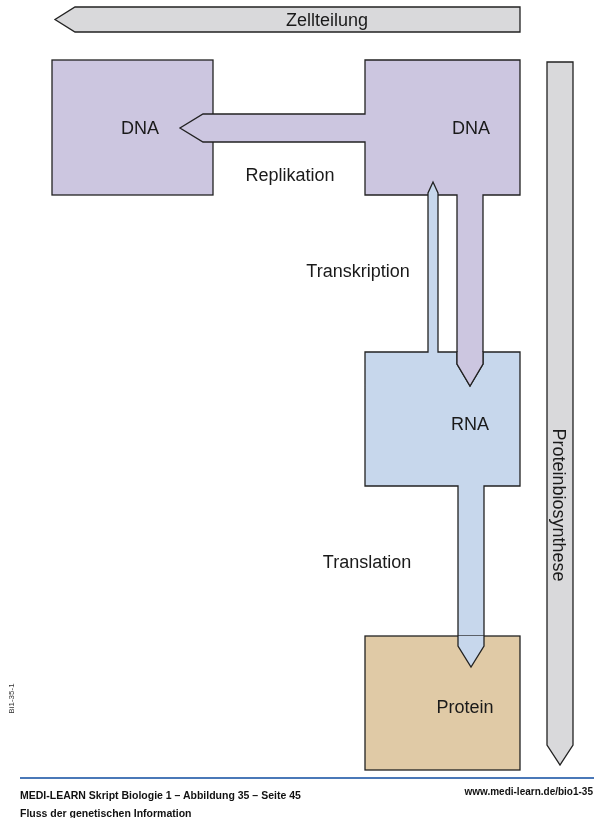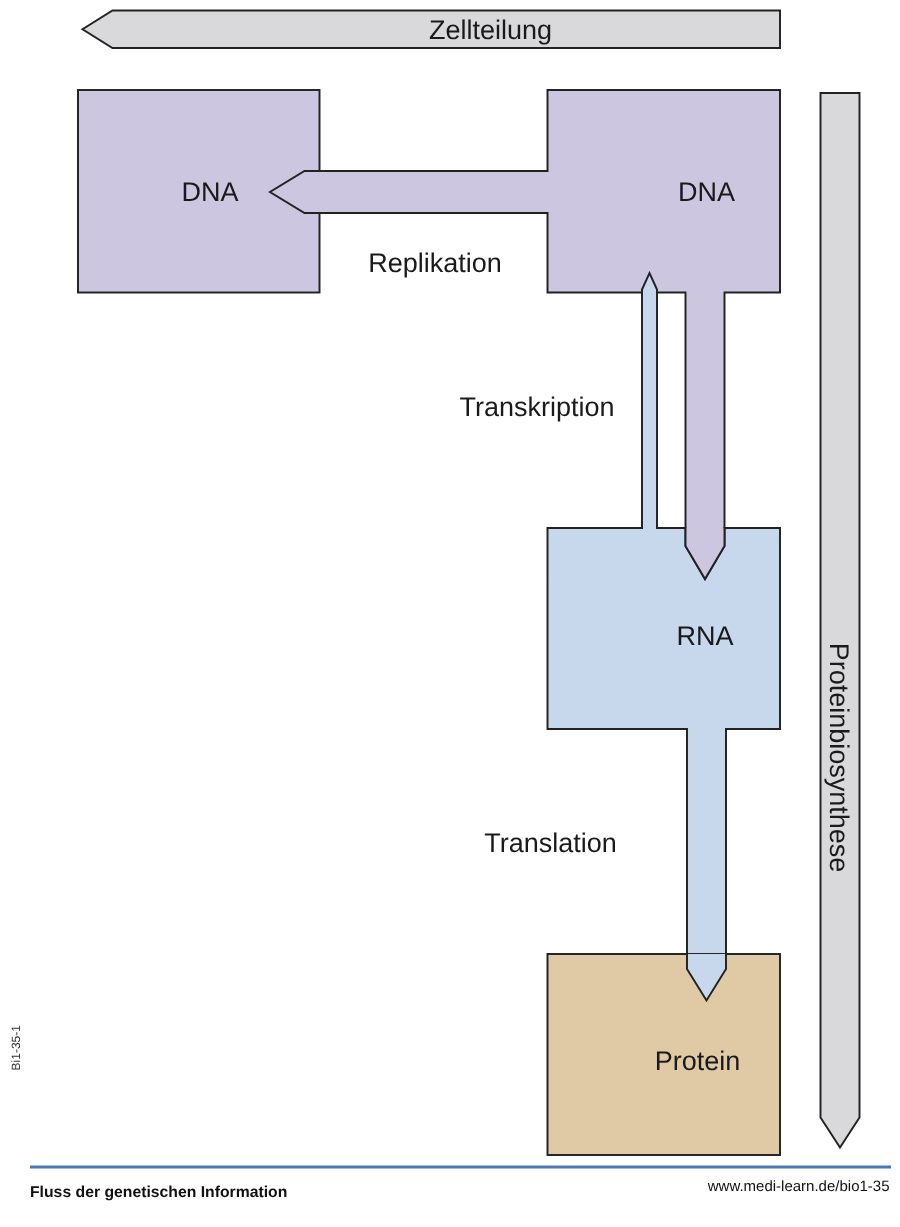--- a/index.html
+++ b/index.html
@@ -1,21 +1,21 @@
 <!DOCTYPE html>
 <html><head>
 <meta charset="utf-8">
 <style>
   html, body { margin:0; padding:0; background:#ffffff; }
   body { width:600px; height:818px; position:relative; overflow:hidden; font-family:"Liberation Sans", sans-serif; }
   svg#diagram { position:absolute; left:0; top:0; }
   .lbl { font-family:"Liberation Sans", sans-serif; fill:#1a1a1a; }
   .footer-line { position:absolute; left:20px; top:777px; width:574px; height:2px; background:#4a78b8; }
   .footer-left { position:absolute; left:20px; top:786px; font-size:10.5px; font-weight:bold; color:#111; line-height:18px; }
-  .footer-right { position:absolute; right:7px; top:786px; font-size:10px; color:#111; }
+  .footer-right { position:absolute; right:7px; top:786px; font-size:10px; color:#111;font-weight:bold; }
   .side-code { position:absolute; left:-4px; top:694px; font-size:8px; color:#333; transform:rotate(-90deg); transform-origin:center; white-space:nowrap; }
 </style>
 </head>
 <body>
 
 <svg id="diagram" width="600" height="818" viewBox="0 0 600 818">
 
   <polygon points="520,7 520,32 75,32 55,19.5 75,7" fill="#d9d9db" stroke="#222" stroke-width="1.3"></polygon>
   <text class="lbl" x="327" y="26" font-size="18" text-anchor="middle">Zellteilung</text>
 
@@ -43,15 +43,16 @@
 
   <text class="lbl" x="290" y="181" font-size="18" text-anchor="middle">Replikation</text>
   <text class="lbl" x="358" y="277" font-size="18" text-anchor="middle">Transkription</text>
   <text class="lbl" x="367" y="568" font-size="18" text-anchor="middle">Translation</text>
 </svg>
 
 <div class="side-code">Bi1-35-1</div>
 
 <div class="footer-line"></div>
 <div class="footer-left">
+  <div>MEDI-LEARN Skript Biologie 1 – Abbildung 35 – Seite 45</div>
   <div>Fluss der genetischen Information</div>
 </div>
 <div class="footer-right">www.medi-learn.de/bio1-35</div>
 
 </body></html>

